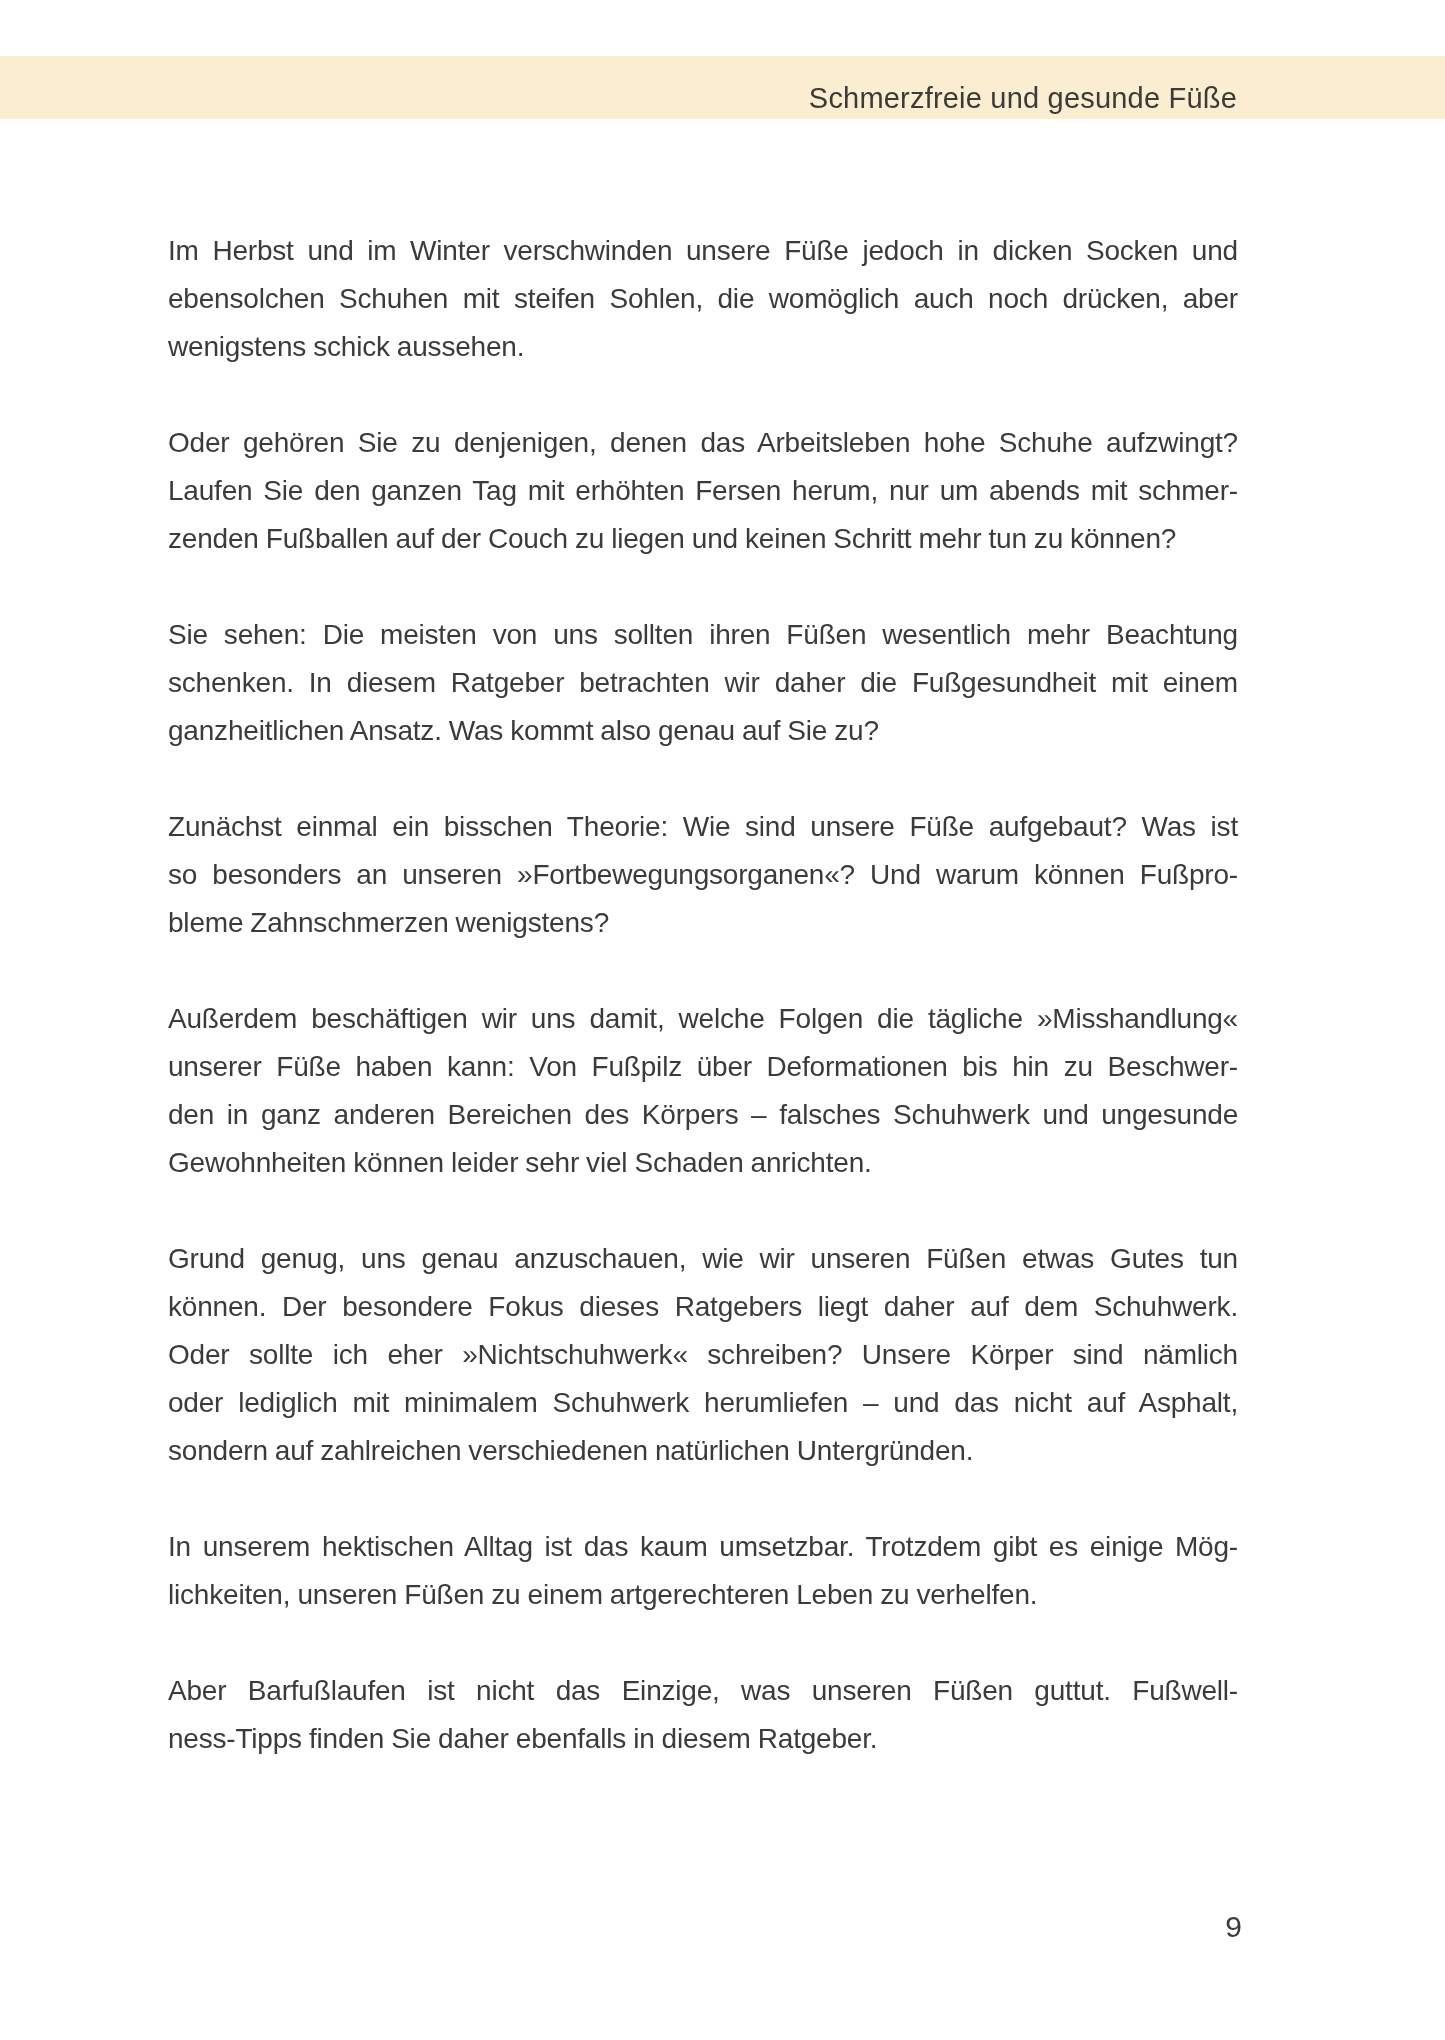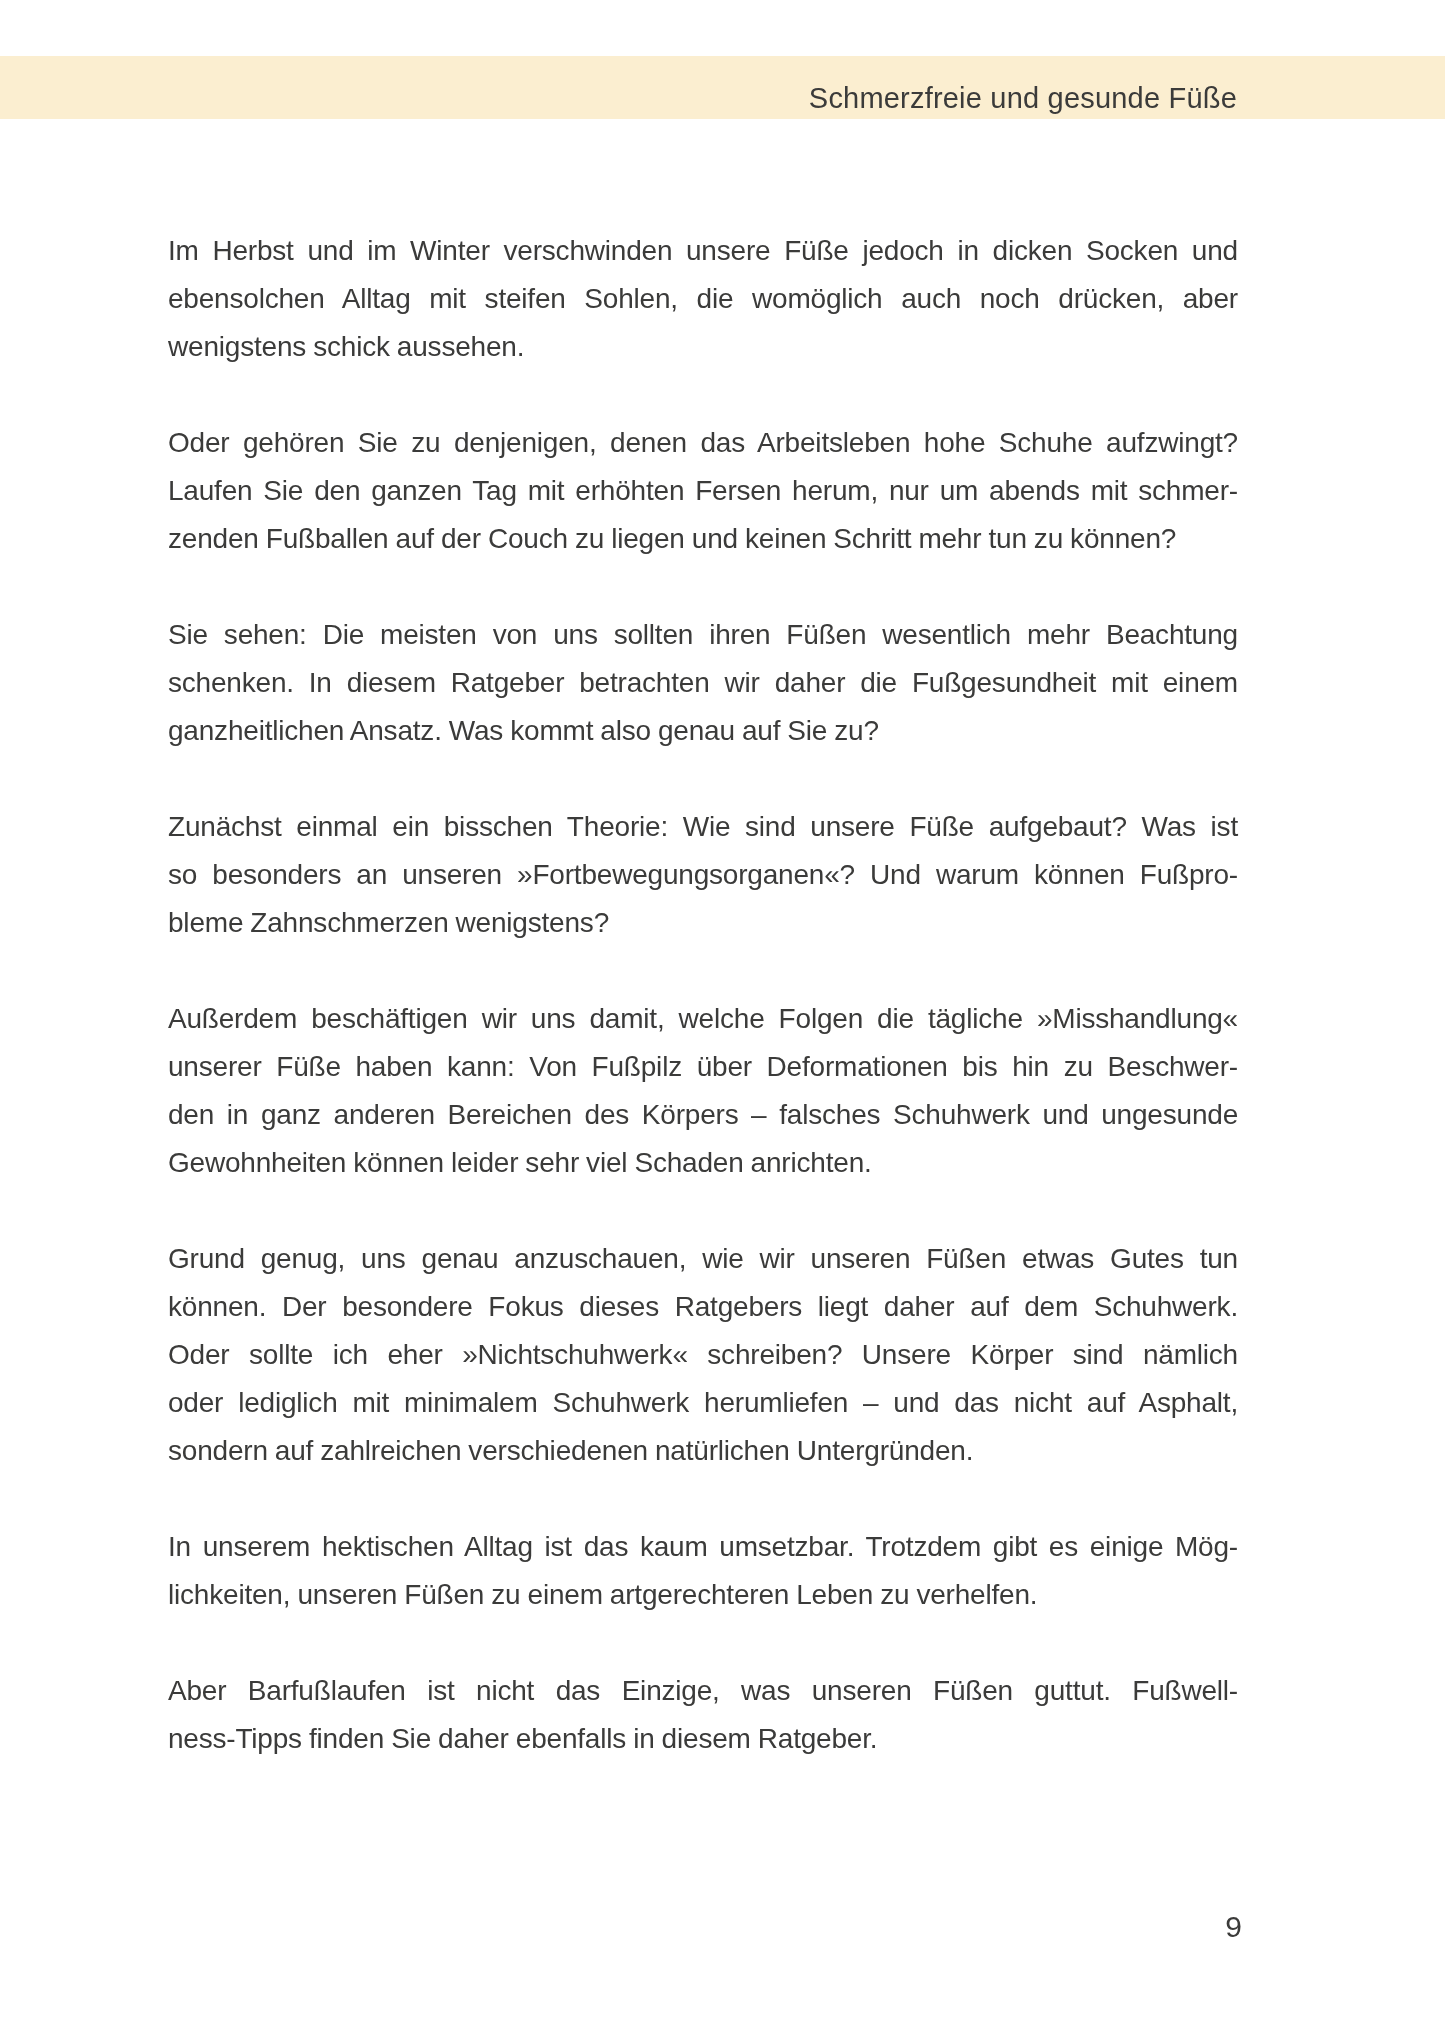--- a/index.html
+++ b/index.html
@@ -71,21 +71,21 @@
 
 <div class="page" style="color: rgb(59, 59, 58);">
 
   <header class="band" style="background: rgb(251, 238, 208);">
     <span class="band-title">Schmerzfreie und gesunde Füße</span>
   </header>
 
   <main class="content">
       <p class="para">
         <span class="line">Im Herbst und im Winter verschwinden unsere Füße jedoch in dicken Socken und</span>
-        <span class="line">ebensolchen Alltag mit steifen Sohlen, die womöglich auch noch drücken, aber</span>
+        <span class="line">ebensolchen Schuhen mit steifen Sohlen, die womöglich auch noch drücken, aber</span>
         <span class="line last">wenigstens schick aussehen.</span>
       </p>
       <p class="para">
         <span class="line">Oder gehören Sie zu denjenigen, denen das Arbeitsleben hohe Schuhe aufzwingt?</span>
         <span class="line">Laufen Sie den ganzen Tag mit erhöhten Fersen herum, nur um abends mit schmer-</span>
         <span class="line last">zenden Fußballen auf der Couch zu liegen und keinen Schritt mehr tun zu können?</span>
       </p>
       <p class="para">
         <span class="line">Sie sehen: Die meisten von uns sollten ihren Füßen wesentlich mehr Beachtung</span>
         <span class="line">schenken. In diesem Ratgeber betrachten wir daher die Fußgesundheit mit einem</span>

